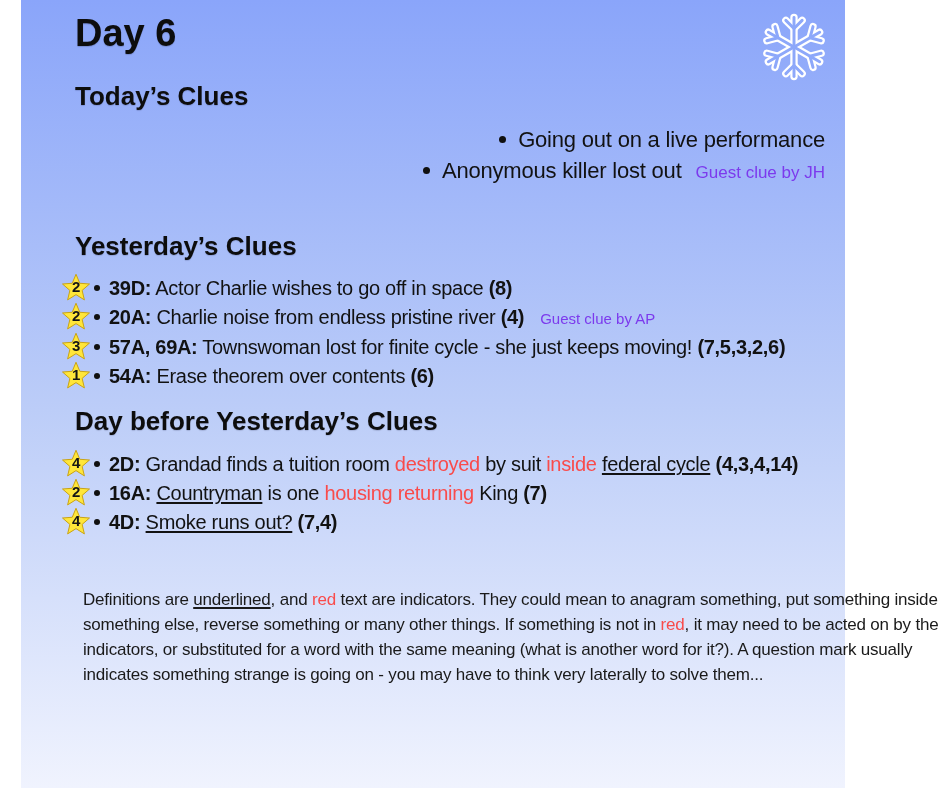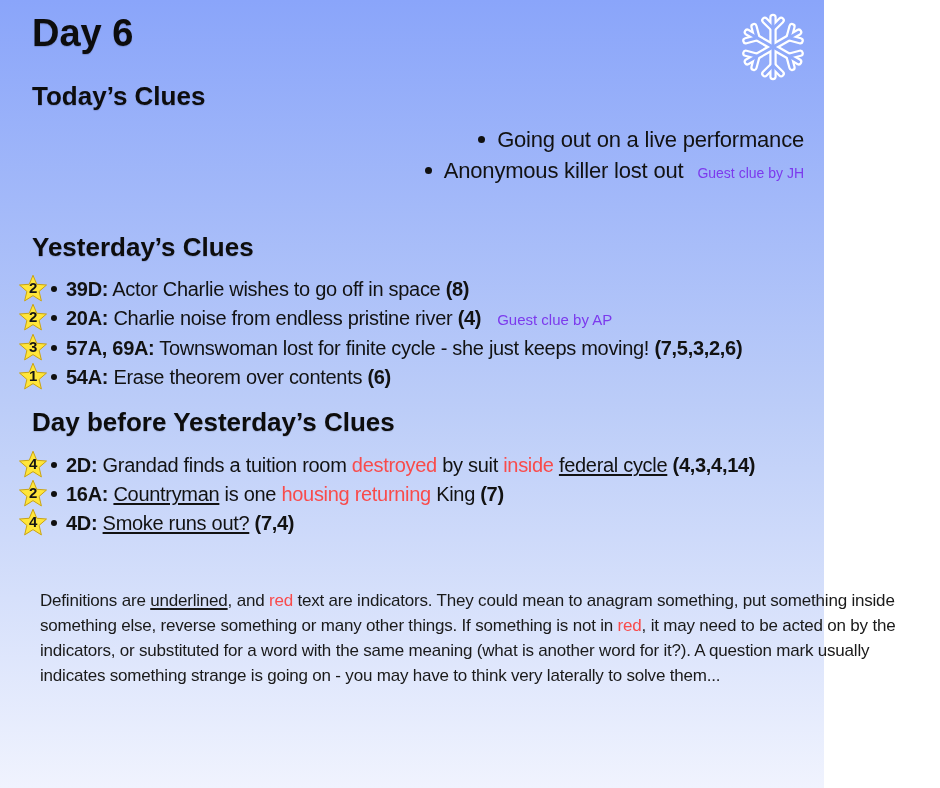--- a/index.html
+++ b/index.html
@@ -10,21 +10,22 @@
   *{box-sizing:border-box;}
   html,body{margin:0;padding:0;}
   body{
     width:940px;height:788px;overflow:hidden;
     font-family:"Liberation Sans","DejaVu Sans",sans-serif;
     color:var(--ink);
   }
   .page{
     width:824px;height:788px;position:relative;
     background:linear-gradient(180deg,#8aa5fa 0%,#bccdf8 52%,#f0f3fe 100%);
-    padding:12px 20px 0 32px;
+    padding:12px 20px 0 54px;
+    margin-left:21px;
   }
   h1{
     margin:0;font-size:38px;line-height:1.15;font-weight:800;
     letter-spacing:0;color:#0d0d0d;
     text-shadow:0 1px 1px rgba(10,10,40,.18);
   }
   h2{
     margin:0;font-size:26px;line-height:1.15;font-weight:800;color:#0d0d0d;
     text-shadow:0 1px 1px rgba(10,10,40,.15);
   }
@@ -56,21 +57,21 @@
     flex:none;width:6px;height:6px;border-radius:50%;
     background:#101010;margin:11px 9px 0 3px;
   }
   .clue-text{white-space:pre-wrap;}
   .sg-b{font-weight:700;}
   .sg-red{color:var(--red);}
   .sg-u{text-decoration:underline;text-underline-offset:2px;text-decoration-thickness:1.5px;}
   .guest-note{
     font-size:15px;color:var(--purple);margin-left:16px;letter-spacing:0;
   }
-  ul.today .guest-note{font-size:14px;margin-left:14px;}
+  ul.today .guest-note{font-size:17px;margin-left:14px;}
   .footer{
     margin:50px 0 0 8px;width:874px;
     font-size:17px;line-height:25px;letter-spacing:-0.2px;
     color:#1a1a1a;white-space:pre-wrap;
   }
   .snowflake{
     position:absolute;top:10px;right:14px;width:74px;height:74px;
   }
 </style>
 </head>

